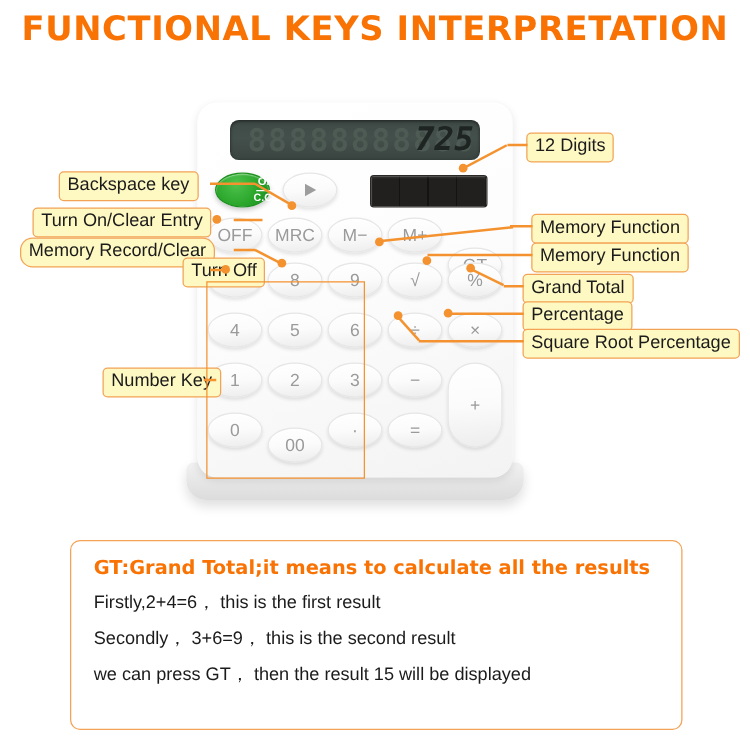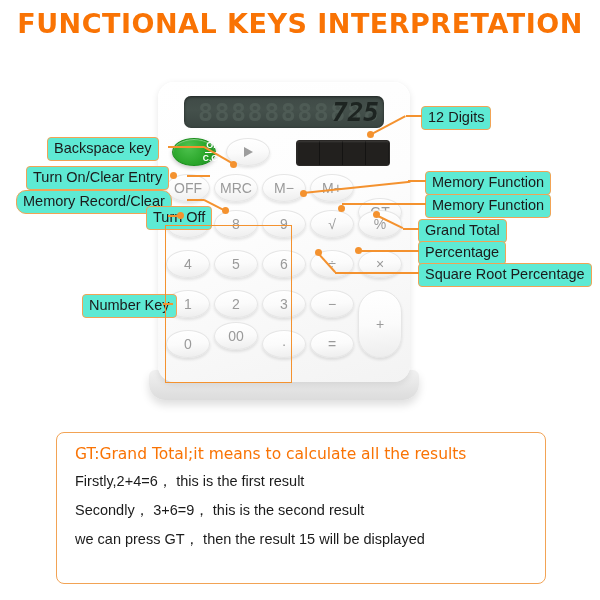--- a/index.html
+++ b/index.html
@@ -14,21 +14,21 @@
   .title{
     position:absolute;left:0;top:8px;width:600px;text-align:center;
     color:#F97304;font-weight:bold;font-size:27px;letter-spacing:.5px;
     font-family:"DejaVu Sans","Liberation Sans",sans-serif;
     white-space:nowrap;
   }
 
   
   .lbl{
     position:absolute;border:1.4px solid #F2A355;border-radius:4px;
-    background:#5eead4;color:#1b1b1b;font-size:14.5px;line-height:1;
+    background:#fef9c3;color:#1b1b1b;font-size:14.5px;line-height:1;
     padding:3px 6px 4px 6px;white-space:nowrap;box-sizing:border-box;
     font-family:"Liberation Sans","DejaVu Sans",sans-serif;
   }
 
   
   .ln{position:absolute;background:#F4922F;}
   .lnh{height:1.6px;}
   .dot{position:absolute;width:7px;height:7px;border-radius:50%;
        background:#F4922F;}
   .diag{position:absolute;height:1.6px;background:#F4922F;
@@ -108,21 +108,21 @@
   .on-stack .b{padding-top:1px;font-size:8.5px;}
   .tri{width:0;height:0;border-left:9px solid #9d9d9d;
        border-top:5.5px solid transparent;border-bottom:5.5px solid transparent;}
 
   
   .note{
     position:absolute;left:56px;top:432px;width:490px;height:152px;
     border:1.6px solid #F2A355;border-radius:8px;background:#fff;
     box-sizing:border-box;padding:10px 14px 0 18px;
   }
-  .note-title{color:#F97304;font-weight:normal;font-size:15.5px;
+  .note-title{color:#F97304;font-weight:bold;font-size:15.5px;
               margin:2px 0 9px 0;
               font-family:"DejaVu Sans","Liberation Sans",sans-serif;}
   .note-line{color:#1b1b1b;font-size:14.5px;margin-bottom:10px;
              font-family:"Liberation Sans","DejaVu Sans",sans-serif;}
 </style>
 </head>
 <body>
 
 <div id="root">
 
@@ -192,21 +192,21 @@
       <div class="key" style="left:56px;top:208px;width:44px;height:28px;">
         <span>2</span>
       </div>
       <div class="key" style="left:104px;top:208px;width:44px;height:28px;">
         <span>3</span>
       </div>
 
       <div class="key" style="left:8px;top:248px;width:44px;height:28px;">
         <span>0</span>
       </div>
-      <div class="key" style="left:56px;top:240px;width:44px;height:28px;">
+      <div class="key" style="left:56px;top:260px;width:44px;height:28px;">
         <span>00</span>
       </div>
       <div class="key" style="left:104px;top:248px;width:44px;height:28px;">
         <span>·</span>
       </div>
 
       <div class="key" style="left:152px;top:128px;width:44px;height:28px;">
         <span>√</span>
       </div>
       <div class="key" style="left:200px;top:128px;width:44px;height:28px;">

